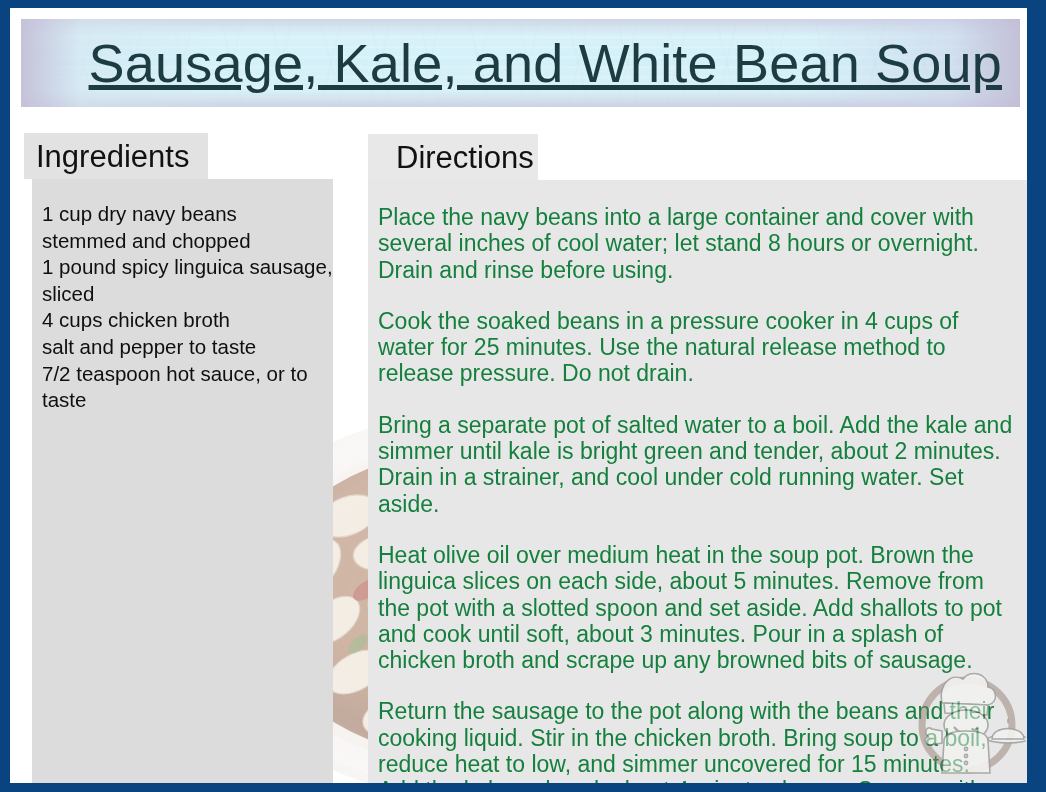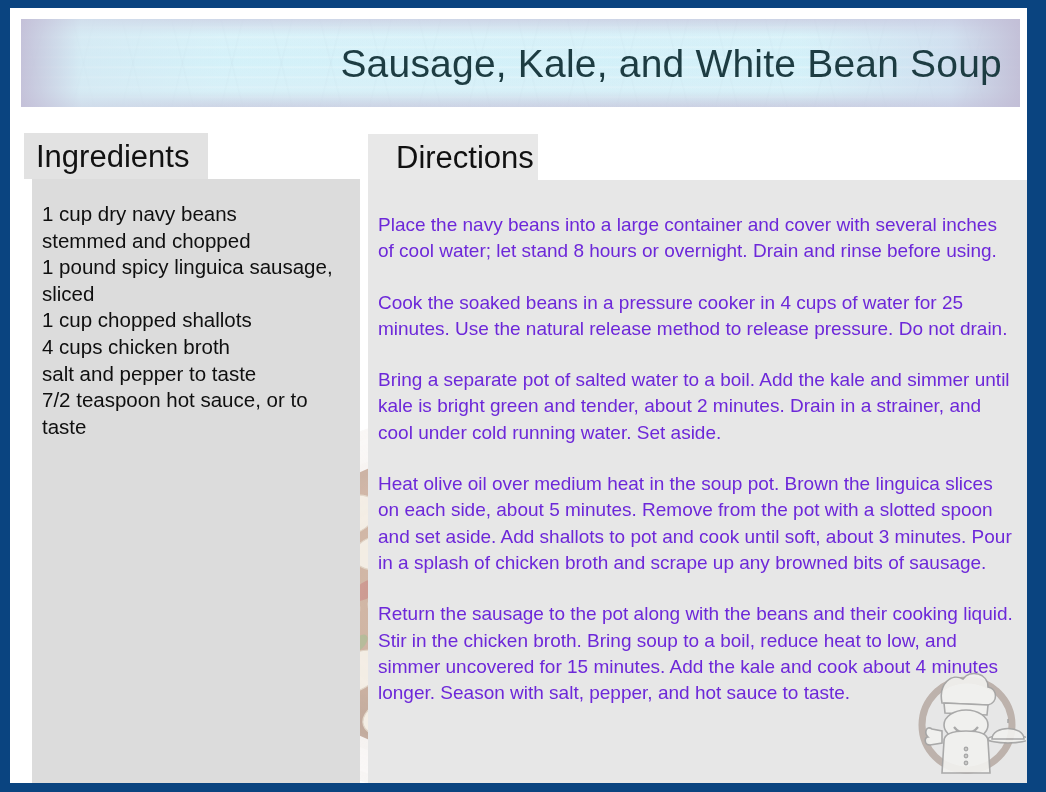--- a/index.html
+++ b/index.html
@@ -68,26 +68,27 @@
         rgba(255,255,255,0.40) 8px,
         rgba(255,255,255,0.0) 10px),
       linear-gradient(to bottom, #d8f2f9 0%, #cdeef8 45%, #d6f1f8 100%);
     display: flex;
     align-items: center;
     justify-content: flex-end;
     box-sizing: border-box;
     padding-right: 18px;
   }
   #title-text {
-    font-size: 39px;
+    font-size: 54px;
     font-weight: 400;
     color: #1d3c42;
     letter-spacing: 0.2px;
     white-space: nowrap;
     line-height: 1;
+    text-decoration: underline;
   }
 
   
   #photo {
     position: absolute;
     left: 188px;
     top: 412px;
     width: 540px;
     height: 400px;
     pointer-events: none;
@@ -127,21 +128,21 @@
   }
 
   .col-body {
     position: absolute;
     box-sizing: border-box;
     z-index: 3;
   }
   #ingredients-body {
     left: 22px;
     top: 171px;
-    width: 328px;
+    width: 301px;
     bottom: 0;
     background: #dcdcdc;
     padding: 22px 10px 10px 2px;
   }
   #directions-body {
     left: 358px;
     top: 172px;
     width: 659px;
     bottom: 0;
     background: #e7e7e7;
@@ -161,24 +162,24 @@
 
   .ing-line {
     font-size: 20.5px;
     color: #0f0f0f;
     line-height: 26.6px;
     white-space: nowrap;
     padding-left: 8px;
   }
 
   .dir-para {
-    font-size: 19px;
-    color: #6d28d9;
+    font-size: 23px;
+    color: #15803d;
     line-height: 26.3px;
-    margin: 12px 0 25px 0;
+    margin: 4px 0 25px 0;
   }
   .dir-para:last-child { margin-bottom: 0; }
 
   
   #chef-watermark {
     position: absolute;
     left: 898px;
     top: 655px;
     width: 118px;
     height: 118px;
@@ -279,21 +280,20 @@
 
     <div id="ingredients-header" class="col-header">
       <span class="col-header-text">Ingredients</span>
     </div>
     <div id="gutter-left"></div>
     <div id="ingredients-body" class="col-body">
       <div class="ing-line">1 cup dry navy beans</div>
       <div class="ing-line">stemmed and chopped</div>
       <div class="ing-line">1 pound spicy linguica sausage,</div>
       <div class="ing-line">sliced</div>
-      <div class="ing-line">1 cup chopped shallots</div>
       <div class="ing-line">4 cups chicken broth</div>
       <div class="ing-line">salt and pepper to taste</div>
       <div class="ing-line">7/2 teaspoon hot sauce, or to</div>
       <div class="ing-line">taste</div>
     </div>
 
     <div id="directions-header" class="col-header">
       <span class="col-header-text">Directions</span>
     </div>
     <div id="directions-body" class="col-body">

